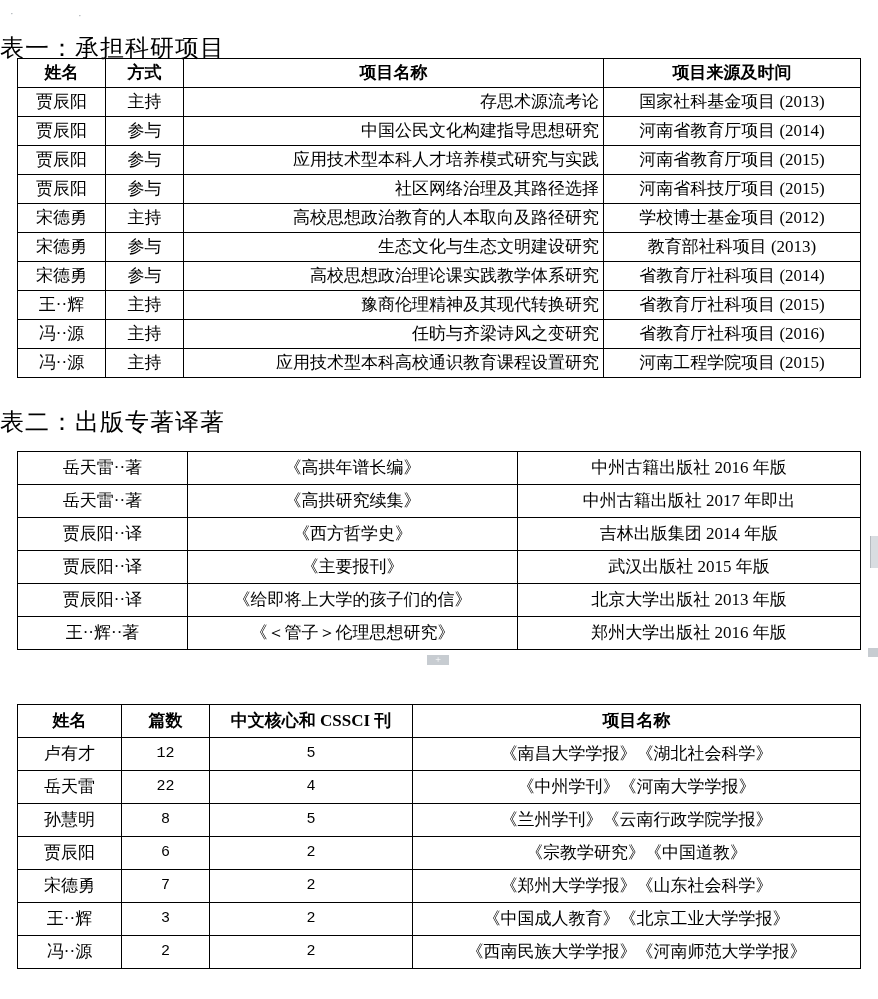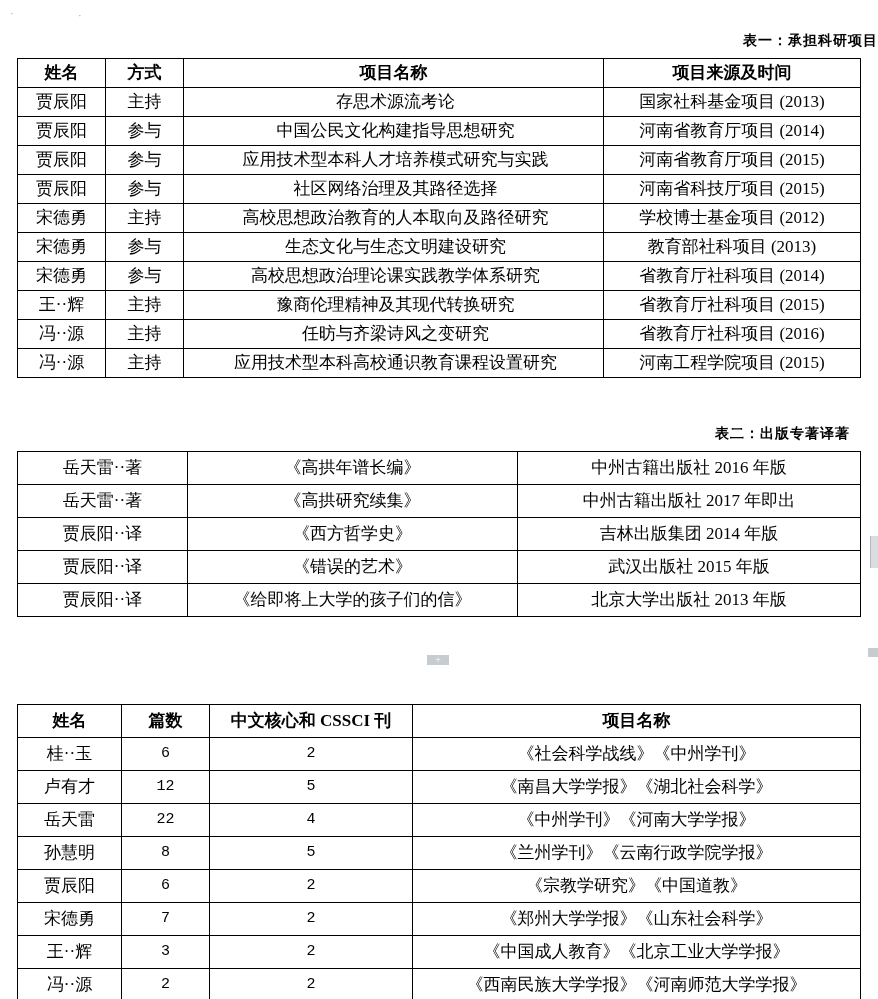--- a/index.html
+++ b/index.html
@@ -15,23 +15,23 @@
     position: relative;
     overflow: hidden;
   }
   .page {
     position: relative;
     width: 878px;
     height: 999px;
     padding: 0;
   }
   .table-title {
-    text-align: right;
-    font-size: 14px;
-    font-weight: bold;
+    text-align: left;
+    font-size: 24px;
+    font-weight: normal;
     font-family: "Liberation Serif", "DejaVu Serif", serif;
     letter-spacing: 1px;
   }
   table {
     border-collapse: collapse;
     table-layout: fixed;
     font-size: 17px;
     border-radius: 21px;
   }
   table td, table th {
@@ -40,33 +40,33 @@
     vertical-align: middle;
     font-weight: normal;
     white-space: nowrap;
     overflow: hidden;
   }
   .hdr td {
     text-align: center;
     font-weight: bold;
   }
   .ctr { text-align: center; }
-  .lft { text-align: center; padding-left: 8px; }
+  .lft { text-align: right; padding-left: 8px; }
 
   
   #title-one { position: absolute; left: 0; top: 32px; width: 878px; }
   #table-one { position: absolute; left: 17px; top: 58px; width: 843px; }
   #table-one td { height: 26px; line-height: 26px; }
   #table-one col.c0 { width: 88px; }
   #table-one col.c1 { width: 78px; }
   #table-one col.c2 { width: 420px; }
   #table-one col.c3 { width: 257px; }
 
   
-  #title-two { position: absolute; left: 0; top: 425px; width: 850px; }
+  #title-two { position: absolute; left: 0; top: 406px; width: 850px; }
   #table-two { position: absolute; left: 17px; top: 451px; width: 843px; }
   #table-two td { height: 30px; line-height: 30px; }
   #table-two col.t0 { width: 170px; }
   #table-two col.t1 { width: 330px; }
   #table-two col.t2 { width: 343px; }
 
   
   #title-three { position: absolute; left: 0; top: 678px; width: 878px; }
   #table-three { position: absolute; left: 17px; top: 704px; width: 843px; }
   #table-three td { height: 30px; line-height: 30px; }
@@ -219,27 +219,32 @@
         <td class="ctr">《高拱研究续集》</td>
         <td class="ctr">中州古籍出版社 2017 年即出</td>
       </tr>
       <tr>
         <td class="ctr">贾辰阳··译</td>
         <td class="ctr">《西方哲学史》</td>
         <td class="ctr">吉林出版集团 2014 年版</td>
       </tr>
       <tr>
         <td class="ctr">贾辰阳··译</td>
-        <td class="ctr">《错误的艺术》</td>
+        <td class="ctr">《主要报刊》</td>
         <td class="ctr">武汉出版社 2015 年版</td>
       </tr>
       <tr>
         <td class="ctr">贾辰阳··译</td>
         <td class="ctr">《给即将上大学的孩子们的信》</td>
         <td class="ctr">北京大学出版社 2013 年版</td>
+      </tr>
+      <tr>
+        <td class="ctr">王··辉··著</td>
+        <td class="ctr">《＜管子＞伦理思想研究》</td>
+        <td class="ctr">郑州大学出版社 2016 年版</td>
       </tr>
     </tbody>
   </table>
 
   <div class="mark-plus">+</div>
   <div class="edge-tab"></div>
   <div class="edge-line"></div>
 
 
   <table id="table-three">
@@ -250,26 +255,20 @@
         <col class="h3">
     </colgroup>
     <tbody>
       <tr class="hdr">
         <td class="ctr">姓名</td>
         <td class="ctr">篇数</td>
         <td class="ctr">中文核心和 CSSCI 刊</td>
         <td class="ctr">项目名称</td>
       </tr>
       <tr>
-        <td class="ctr">桂··玉</td>
-        <td class="ctr mono">6</td>
-        <td class="ctr mono">2</td>
-        <td class="ctr">《社会科学战线》《中州学刊》</td>
-      </tr>
-      <tr>
         <td class="ctr">卢有才</td>
         <td class="ctr mono">12</td>
         <td class="ctr mono">5</td>
         <td class="ctr">《南昌大学学报》《湖北社会科学》</td>
       </tr>
       <tr>
         <td class="ctr">岳天雷</td>
         <td class="ctr mono">22</td>
         <td class="ctr mono">4</td>
         <td class="ctr">《中州学刊》《河南大学学报》</td>

